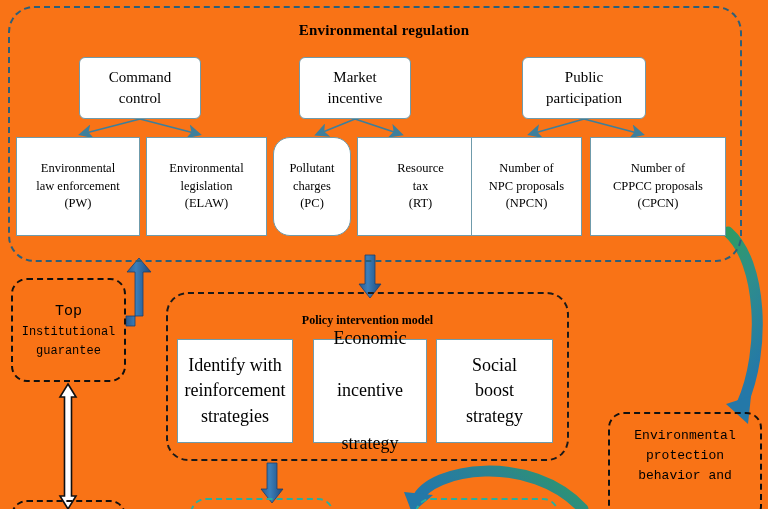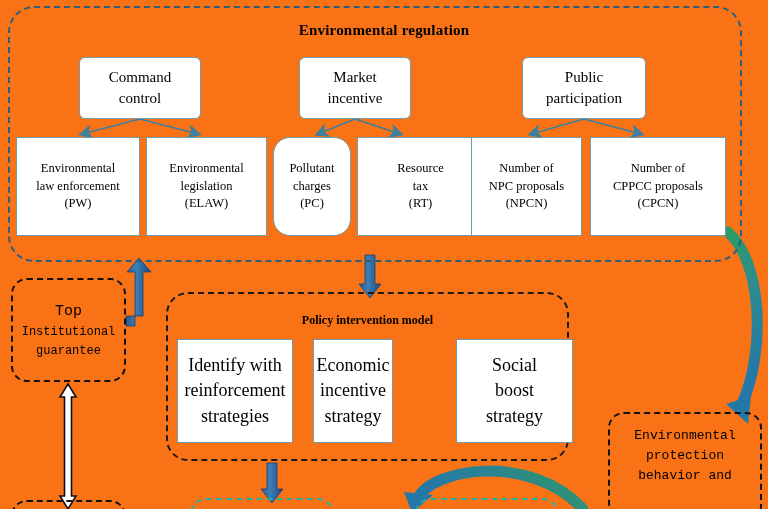--- a/index.html
+++ b/index.html
@@ -137,22 +137,22 @@
   #node-public-participation { left: 522px; top: 57px; width: 124px; height: 62px; }
   
   #node-pw    { left: 16px;  top: 137px; width: 124px; height: 99px; }
   #node-elaw  { left: 146px; top: 137px; width: 121px; height: 99px; }
   #node-pc    { left: 273px; top: 137px; width: 78px;  height: 99px; border-radius: 17px; }
   #node-rt    { left: 357px; top: 137px; width: 127px; height: 99px; }
   #node-npcn  { left: 471px; top: 137px; width: 111px; height: 99px; }
   #node-cpcn  { left: 590px; top: 137px; width: 136px; height: 99px; }
   
   #node-identify  { left: 177px; top: 339px; width: 116px; height: 104px; }
-  #node-economic  { left: 313px; top: 339px; width: 80px; height: 104px; }
-  #node-social    { left: 456px; top: 339px; width: 117px; height: 104px; }
+  #node-economic  { left: 313px; top: 339px; width: 114px; height: 104px; gap: 27px; }
+  #node-social    { left: 436px; top: 339px; width: 117px; height: 104px; }
   
   .dashed-text {
     position: absolute;
     text-align: center;
     color: #000000;
     display: flex;
     flex-direction: column;
     align-items: center;
     justify-content: center;
     line-height: 1.55;

